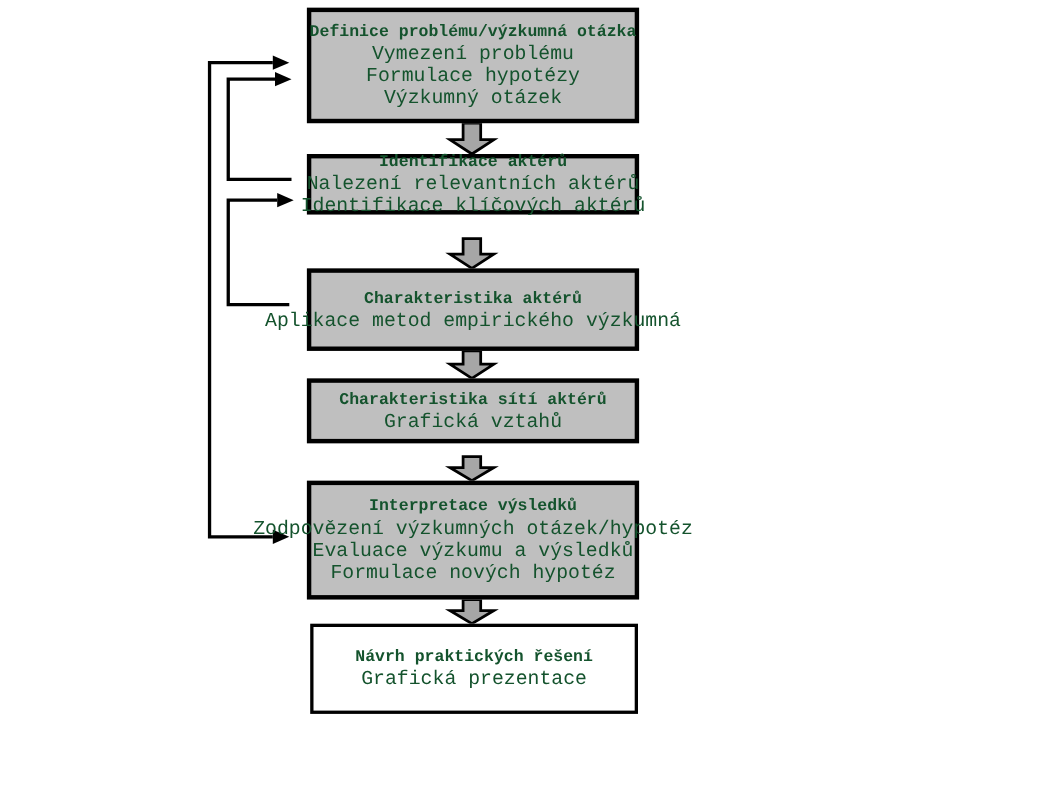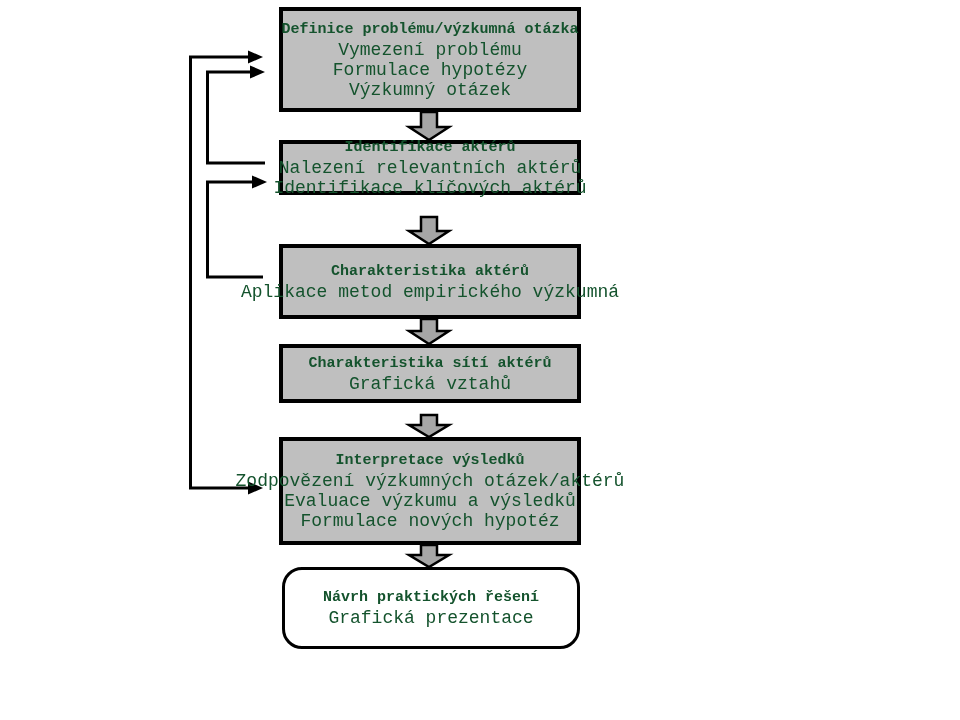--- a/index.html
+++ b/index.html
@@ -29,21 +29,20 @@
     justify-content: center;
     align-items: center;
     text-align: center;
     padding: 2px 6px;
   }
   .box.final {
     left: 282px;
     width: 298px;
     background: #ffffff;
     border-width: 3px;
-    border-radius: 20px;
   }
   .box-title {
     font-weight: bold;
     font-size: 15px;
     line-height: 20px;
     white-space: nowrap;
   }
   .box-line {
     font-size: 18px;
     line-height: 20px;
@@ -104,21 +103,21 @@
     <div class="box-line">Aplikace metod empirického výzkumná</div>
   </div>
 
   <div class="box b4">
     <div class="box-title">Charakteristika sítí aktérů</div>
     <div class="box-line">Grafická vztahů</div>
   </div>
 
   <div class="box b5">
     <div class="box-title">Interpretace výsledků</div>
-    <div class="box-line">Zodpovězení výzkumných otázek/aktérů</div>
+    <div class="box-line">Zodpovězení výzkumných otázek/hypotéz</div>
     <div class="box-line">Evaluace výzkumu a výsledků</div>
     <div class="box-line">Formulace nových hypotéz</div>
   </div>
 
   <div class="box final b6">
     <div class="box-title">Návrh praktických řešení</div>
     <div class="box-line">Grafická prezentace</div>
   </div>
 
 </div>

